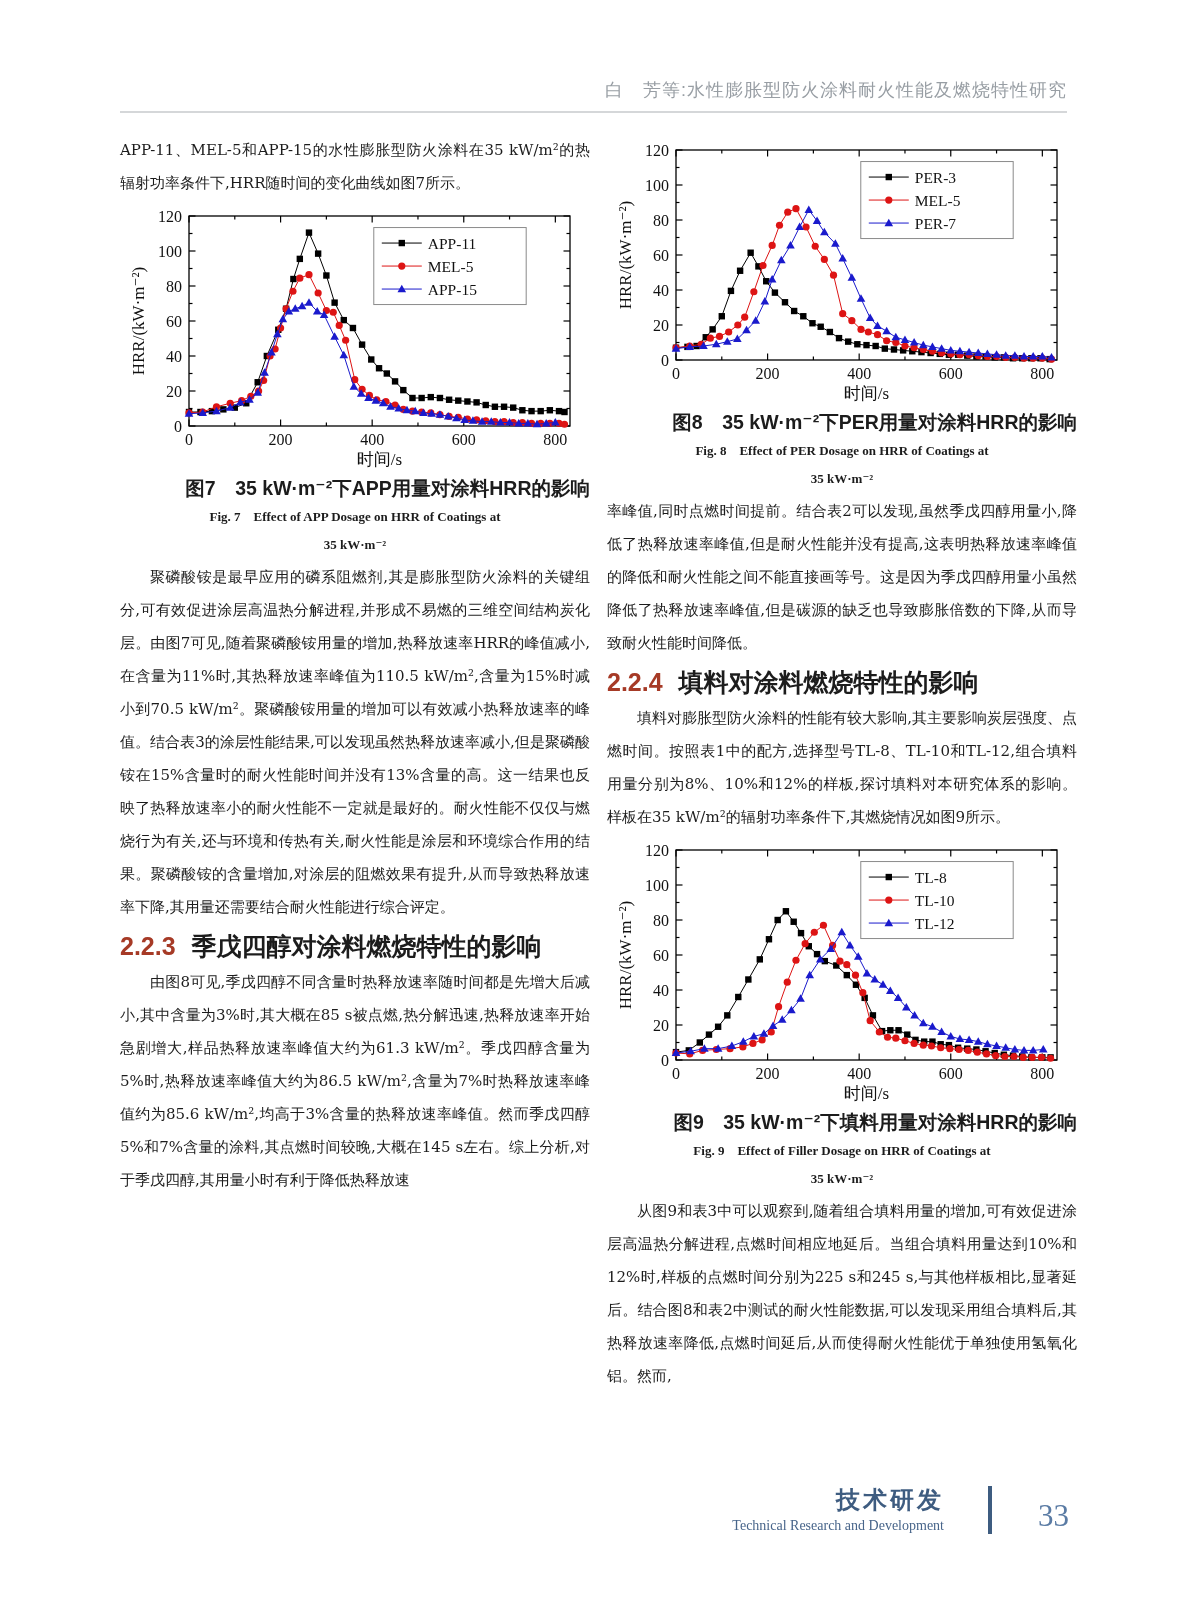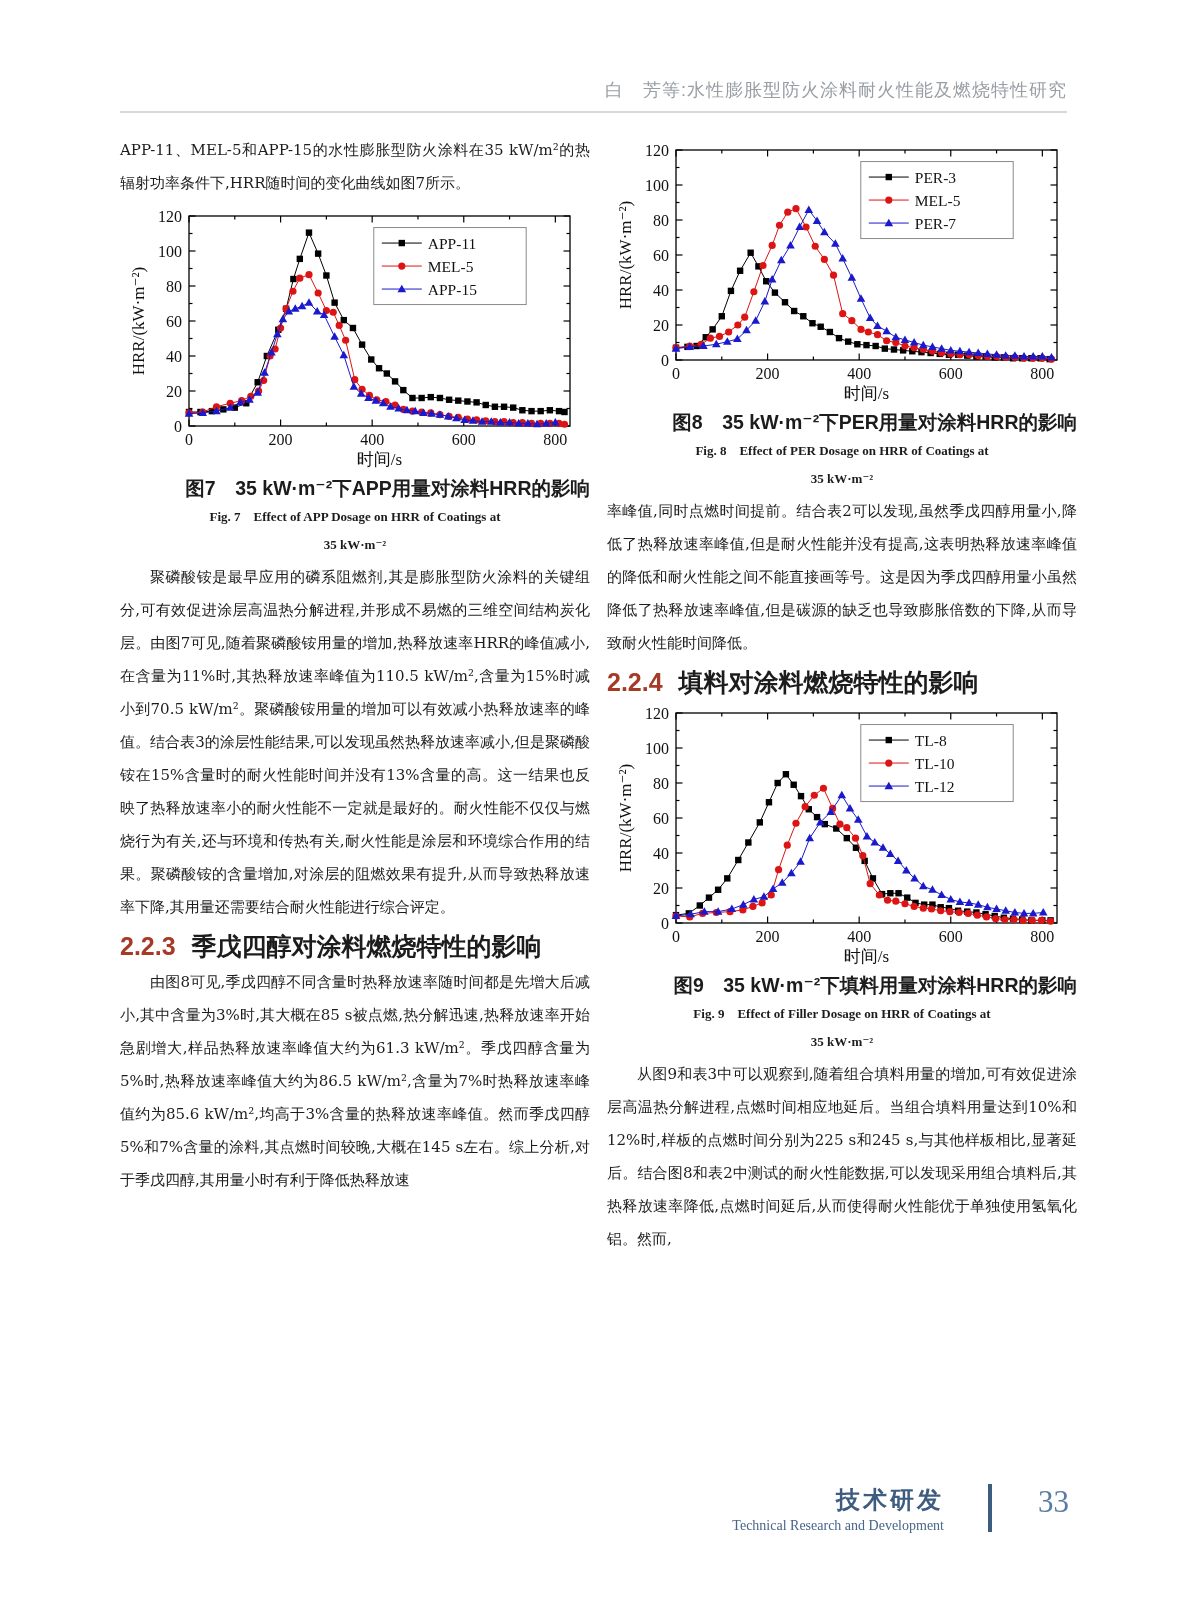--- a/index.html
+++ b/index.html
@@ -20,21 +20,21 @@
   figcaption{text-align:center;margin-top:2px;}
   .cap-cn{font-size:19.5px;font-weight:bold;line-height:29px;
           font-family:"Liberation Sans","DejaVu Sans",sans-serif;text-align:right;}
   .cap-en{font-size:13px;font-weight:bold;line-height:28px;
           font-family:"Liberation Serif","DejaVu Serif",serif;}
   h3.sub{font-size:25px;font-weight:600;margin:7px 0 5px 0;line-height:30px;
          font-family:"Liberation Sans","DejaVu Sans",sans-serif;color:#1c1c1c;}
   h3.sub .num{color:#a63a26;font-weight:700;margin-right:16px;
               font-family:"Liberation Sans",sans-serif;}
   
-  .ftr{position:absolute;right:118px;bottom:66px;display:flex;align-items:flex-start;gap:34px;}
+  .ftr{position:absolute;right:118px;bottom:66px;display:flex;align-items:flex-end;gap:34px;}
   .ftr-labels{text-align:right;margin-right:10px;}
   .ftr-cn{font-size:24px;font-weight:700;color:#3e5c80;letter-spacing:3px;
           font-family:"Liberation Sans","DejaVu Sans",sans-serif;}
   .ftr-en{font-size:14px;color:#48658a;margin-top:2px;
           font-family:"Liberation Serif",serif;}
   .ftr-bar{width:4px;height:48px;background:#3e5c80;margin-right:12px;}
   .ftr-page{font-size:31px;color:#5a7ba4;font-family:"Liberation Serif",serif;}
 </style>
 </head>
 <body>
@@ -480,20 +480,21 @@
           <div class="cap-en">35 kW·m⁻²</div>
         </figcaption>
       </figure>
 
       <p class="body">率峰值,同时点燃时间提前。结合表2可以发现,虽然季戊四醇用量小,降低了热释放速率峰值,但是耐火性能并没有提高,这表明热释放速率峰值的降低和耐火性能之间不能直接画等号。这是因为季戊四醇用量小虽然降低了热释放速率峰值,但是碳源的缺乏也导致膨胀倍数的下降,从而导致耐火性能时间降低。</p>
 
       <h3 class="sub">
         <span class="num">2.2.4</span><span>填料对涂料燃烧特性的影响</span>
       </h3>
 
+      <p class="body ind">填料对膨胀型防火涂料的性能有较大影响,其主要影响炭层强度、点燃时间。按照表1中的配方,选择型号TL-8、TL-10和TL-12,组合填料用量分别为8%、10%和12%的样板,探讨填料对本研究体系的影响。样板在35 kW/m²的辐射功率条件下,其燃烧情况如图9所示。</p>
 
       <figure>
         <svg width="452" height="266" viewBox="0 0 452 266">
             <rect x="60" y="10" width="381" height="210" fill="none" stroke="#000" stroke-width="1.3"></rect>
             <line x1="60" y1="220" x2="60" y2="213.5" stroke="#000" stroke-width="1.2"></line>
             <line x1="60" y1="10" x2="60" y2="16.5" stroke="#000" stroke-width="1.2"></line>
             <text x="60" y="239" text-anchor="middle" font-size="16" font-family="&quot;Liberation Serif&quot;,&quot;DejaVu Serif&quot;,serif" fill="#111">0</text>
             <line x1="105.79326923076923" y1="220" x2="105.79326923076923" y2="216.5" stroke="#000" stroke-width="1.2"></line>
             <line x1="105.79326923076923" y1="10" x2="105.79326923076923" y2="13.5" stroke="#000" stroke-width="1.2"></line>
             <line x1="151.58653846153845" y1="220" x2="151.58653846153845" y2="213.5" stroke="#000" stroke-width="1.2"></line>

